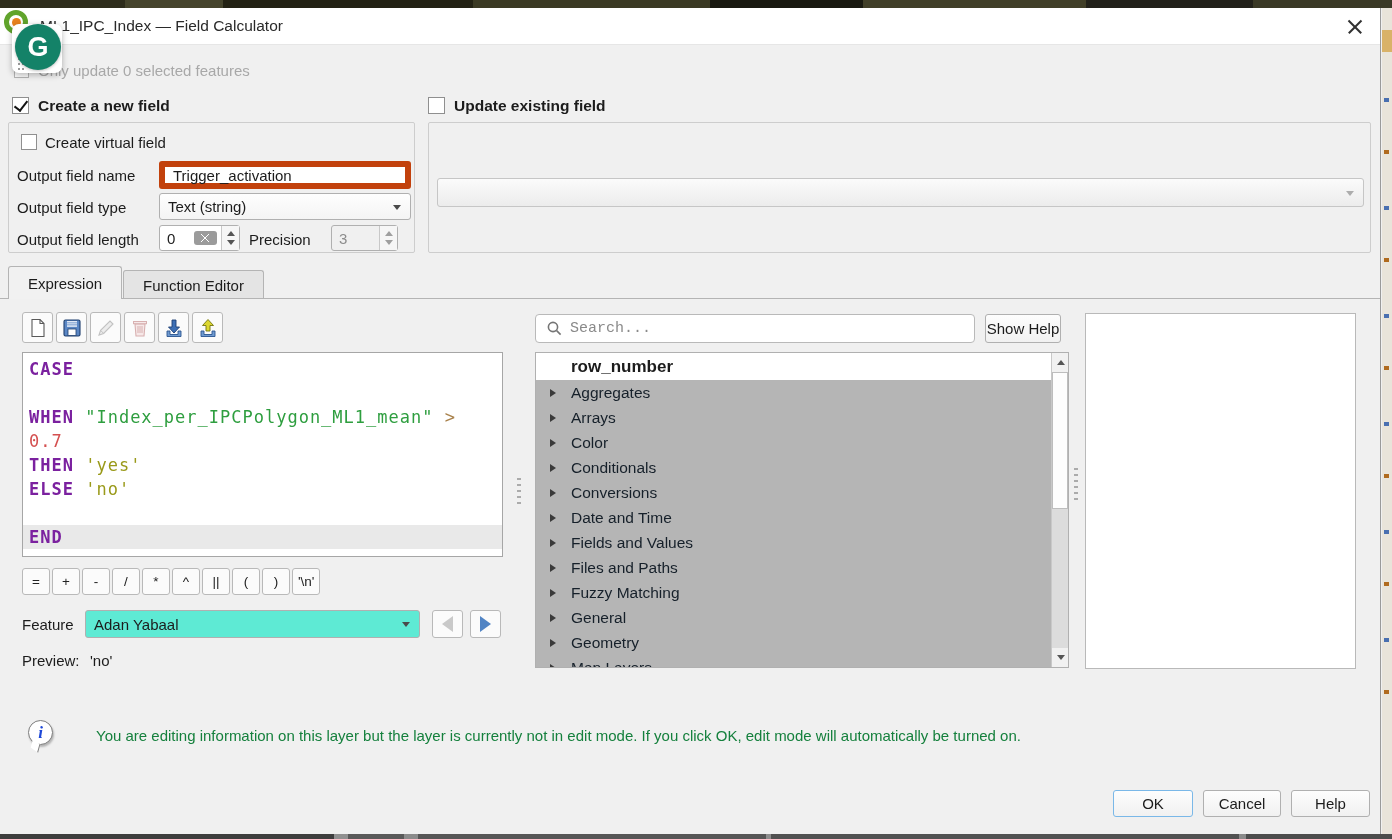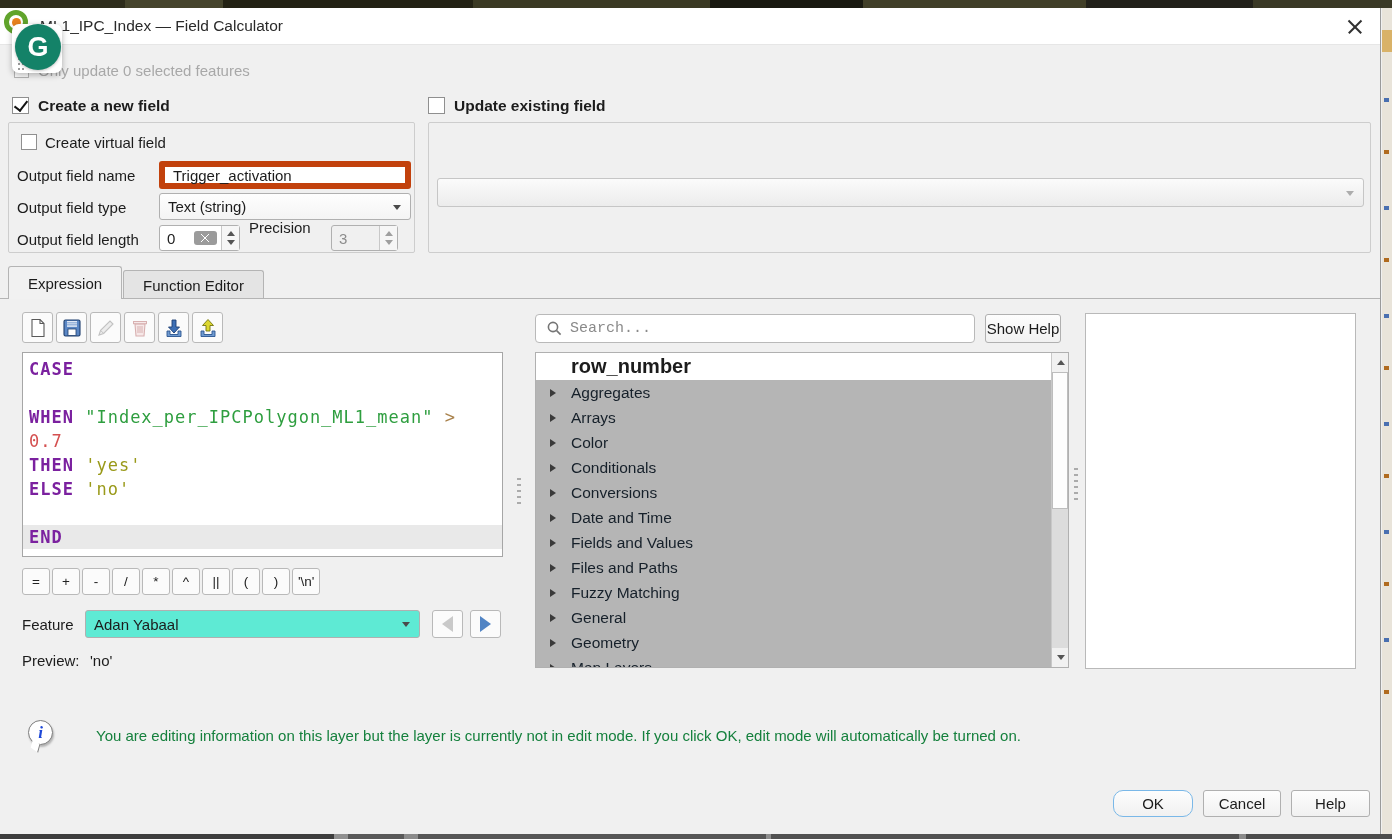--- a/index.html
+++ b/index.html
@@ -114,23 +114,23 @@
     display:flex;align-items:center;justify-content:center;}
   .tri-left{width:0;height:0;border-top:8px solid transparent;border-bottom:8px solid transparent;border-right:11px solid #c9c9c9;}
   .tri-right{width:0;height:0;border-top:8px solid transparent;border-bottom:8px solid transparent;border-left:11px solid #5184c4;}
 
   
   .searchbox{position:absolute;background:#fff;border:1px solid #b9b9b9;border-radius:4px;display:flex;align-items:center;}
   .searchbox input{border:none;outline:none;flex:1;font-family:Liberation Mono, monospace;font-size:15px;color:#333;background:transparent;}
   .searchbox input::placeholder{color:#8a8a8a;}
   .btn{position:absolute;border:1px solid #b0b0b0;border-radius:3px;background:linear-gradient(#fdfdfd,#f1f1f1);
     display:flex;align-items:center;justify-content:center;font-size:15px;color:#1c1c1c;}
-  .btn.focused{border-color:#7ab8e8;border-radius:10px;}
+  .btn.focused{border-color:#7ab8e8;}
   .funclist{position:absolute;background:#fff;border:1px solid #b0b0b0;overflow:hidden;}
-  .fl-row0{height:27px;display:flex;align-items:center;padding-left:35px;font-weight:bold;font-size:20px;background:#fff;}
+  .fl-row0{height:27px;display:flex;align-items:center;padding-left:35px;font-weight:bold;font-size:17px;background:#fff;}
   .fl-gray{position:absolute;left:0;top:27px;right:17px;bottom:0;background:var(--c-selgray,#b5b5b5);overflow:hidden;}
   .fl-row{height:25px;display:flex;align-items:center;font-size:15.5px;color:#16202a;position:relative;}
   .fl-row .caret{position:absolute;left:14px;width:0;height:0;border-top:4.5px solid transparent;border-bottom:4.5px solid transparent;border-left:6px solid #3a3a3a;}
   .fl-row .gl{padding-left:35px;}
   .scrollbar{position:absolute;right:0;top:0;width:17px;height:100%;background:#dcdcdc;border-left:1px solid #c8c8c8;}
   .sb-btn{position:absolute;left:0;width:17px;height:19px;background:#f1f1f1;display:flex;align-items:center;justify-content:center;}
   .sb-btn.up{top:0;} .sb-btn.down{bottom:0;}
   .sb-thumb{position:absolute;left:0;top:19px;width:16px;height:137px;background:#fdfdfd;border:1px solid #bdbdbd;}
   .helppanel{position:absolute;background:#fff;border:1px solid #b9b9b9;}
 
@@ -183,21 +183,21 @@
 
       <span class="lbl" style="left:8px;top:108px;">Output field length</span>
       <div class="spinbox" style="left:150px;top:102px;width:81px;height:26px;">
         <span class="val">0</span>
         <span class="clear-pill"></span>
         <span class="spin">
             <span class="tri-up"></span>
             <span class="tri-dn"></span>
           </span>
       </div>
-      <span class="lbl" style="left:240px;top:96px;">Precision</span>
+      <span class="lbl" style="left:240px;top:108px;">Precision</span>
       <div class="spinbox disabled" style="left:322px;top:102px;width:67px;height:26px;">
         <span class="val">3</span>
         <span class="spin dim">
             <span class="tri-up"></span>
             <span class="tri-dn"></span>
           </span>
       </div>
     </div>
 
     <div class="groupbox" style="left:428px;top:114px;width:943px;height:131px;">

